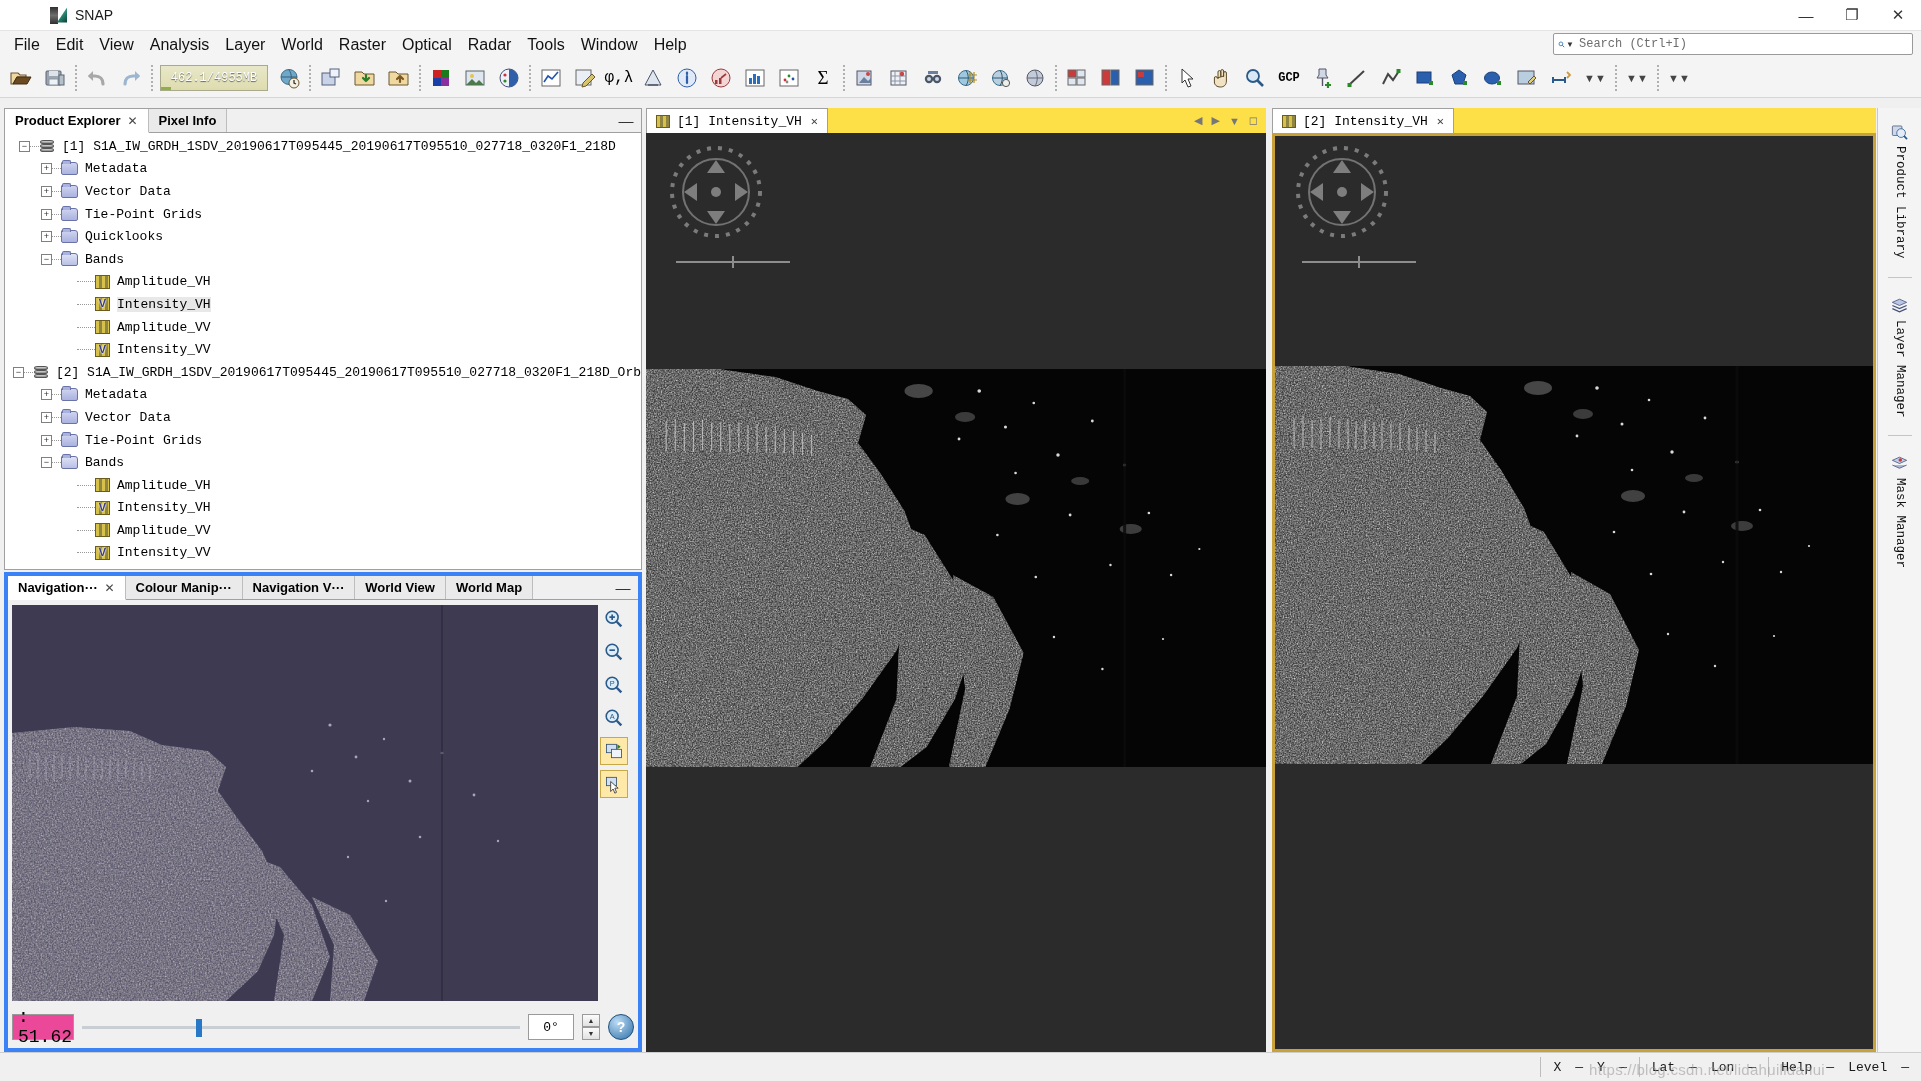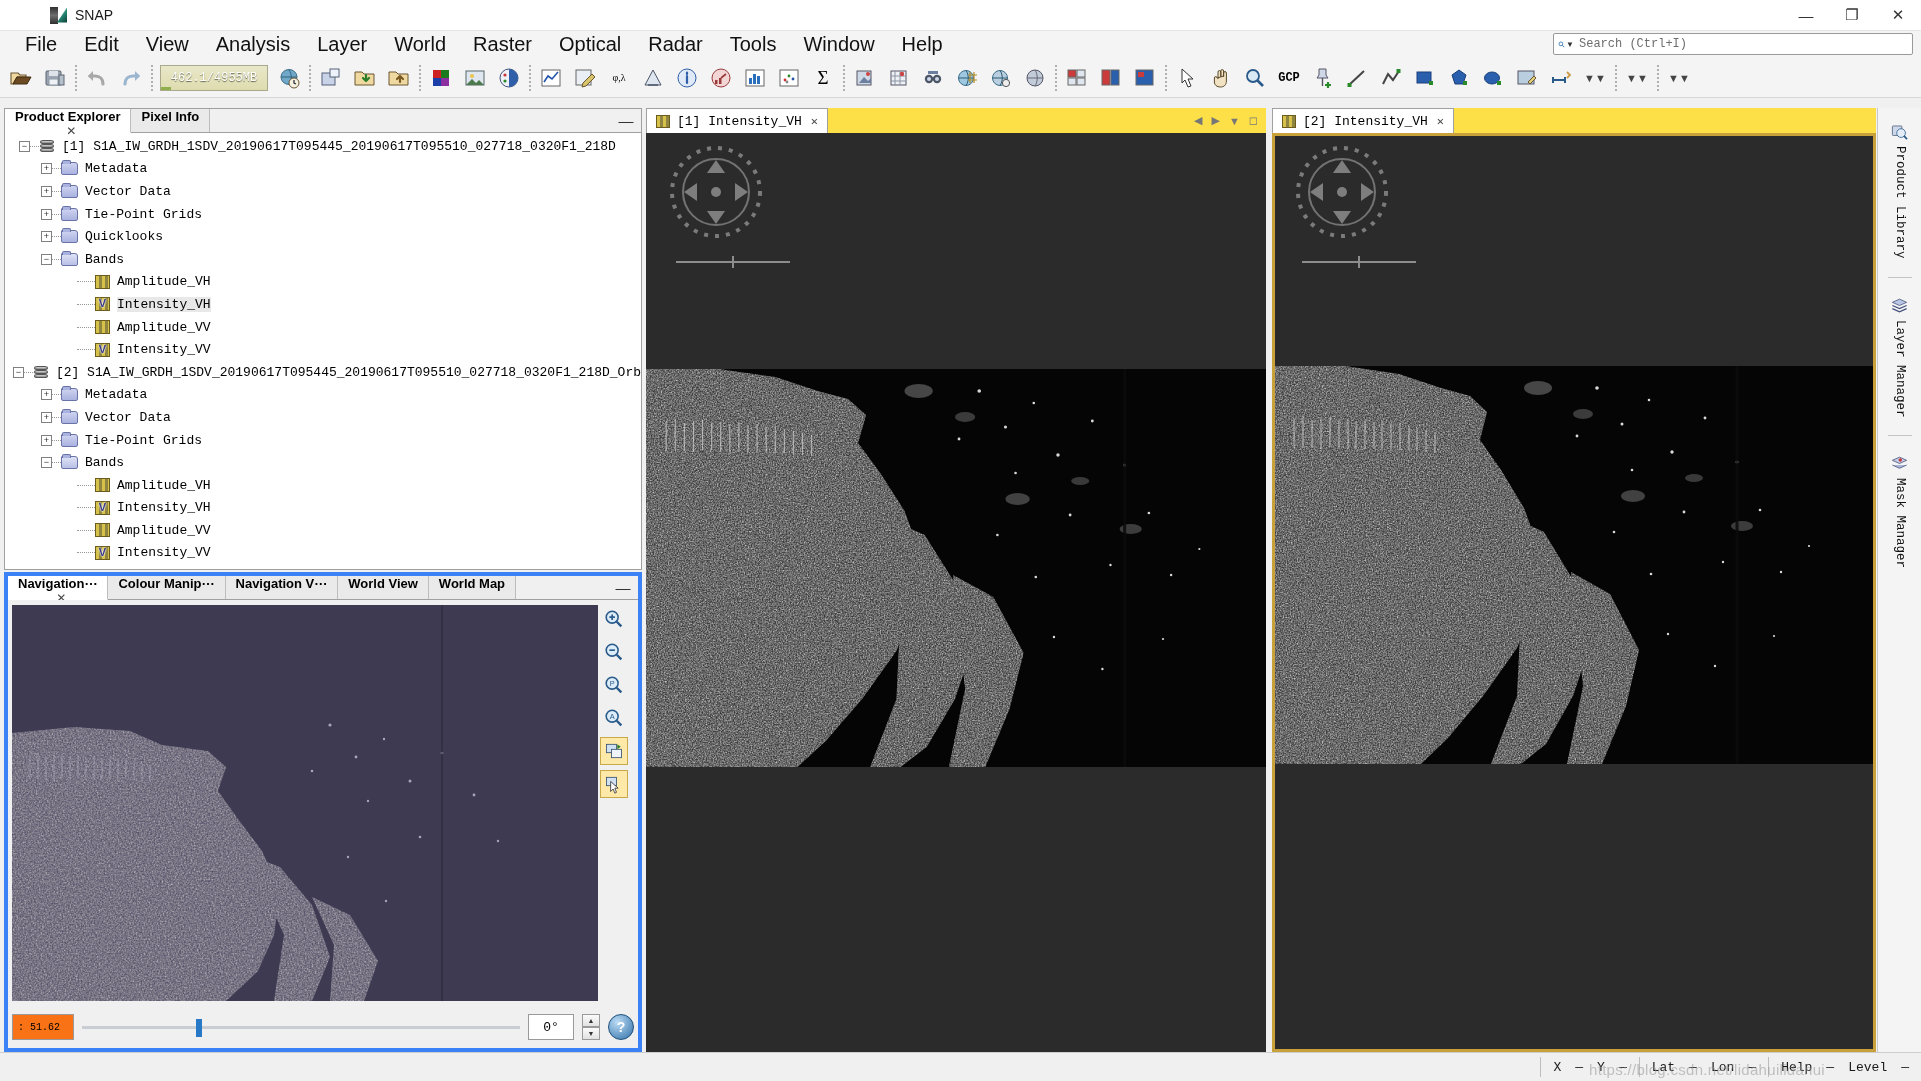--- a/index.html
+++ b/index.html
@@ -38,21 +38,21 @@
     font-size: 15px; color: #333; cursor: default;
   }
 
   
   .menubar {
     position: absolute; left: 0; top: 31px; width: 1921px; height: 27px;
     background: #f4f4f4;
     display: flex; align-items: center; padding-left: 6px;
   }
   .menu-item {
-    padding: 3px 8px; font-size: 20px; color: #111; cursor: default; white-space: nowrap; margin-left: 11px;
+    padding: 3px 8px; font-size: 16px; color: #111; cursor: default; white-space: nowrap;
   }
 
   .search-box {
     position: absolute; right: 8px; top: 33px; width: 360px; height: 22px;
     background: #fff; border: 1px solid #9a9a9a; border-radius: 2px;
     display: flex; align-items: center; padding: 0 4px;
   }
   .search-ico { width: 16px; height: 14px; display:flex; align-items:center; color:#1b64a8; font-size: 12px; }
   .search-ico .caret { font-size: 8px; margin-left: 1px; color:#333; }
   .search-ph { margin-left: 5px; font-size: 12px; color: #6d6d6d; font-family:"Liberation Mono", monospace; }
@@ -83,21 +83,21 @@
 
   
   .pe-panel {
     position: absolute; left: 4px; top: 108px; width: 638px; height: 462px;
     background: #fff; border: 1px solid #a0a0a0;
   }
   .tabrow { height: 24px; background: #f0f0f0; display: flex; align-items: stretch;
     border-bottom: 1px solid #a0a0a0; }
   .tab {
     display: flex; align-items: center; padding: 0 10px; font-size: 13px; font-weight: bold;
-    border-right: 1px solid #bdbdbd; background: #eaeaea; cursor: default; white-space: nowrap; flex-direction: column;
+    border-right: 1px solid #bdbdbd; background: #eaeaea; cursor: default; white-space: nowrap;
   }
   .tab.active { background: #ffffff; border-bottom: 1px solid #fff; margin-bottom: -1px; }
   .tab .tclose { margin-left: 7px; font-size: 12px; font-weight: normal; color: #444; }
   .tabfill { flex: 1; background: #f0f0f0; }
   .tab-min { width: 30px; display:flex; align-items:center; justify-content:center;
     font-size: 15px; color:#333; background:#f0f0f0; }
 
   .tree { padding: 2px 0 0 0; background: #fff; height: calc(100% - 24px); overflow: hidden;
     font-family: "Liberation Mono", monospace; font-size: 13px; }
   .trow { height: 22.6px; display: flex; align-items: center; white-space: nowrap; cursor: default; }
@@ -141,22 +141,22 @@
     display: flex; flex-direction: column; align-items: center; gap: 5px;
   }
   .navbtn { width: 28px; height: 28px; display:flex; align-items:center; justify-content:center;
     cursor: default; }
   .navbtn.pressed { background:#ffe9a8; border:1px solid #c8a94a; }
   .nav-footer {
     position: absolute; left: 4px; right: 4px; bottom: 6px; height: 30px;
     display: flex; align-items: center; gap: 8px;
   }
   .zoomfield {
-    width: 62px; height: 26px; background: #f97316; border: 1px solid #9a9a9a;
-    font-family: "Liberation Mono", monospace; font-size: 10px;
+    width: 62px; height: 26px; background: #ec4899; border: 1px solid #9a9a9a;
+    font-family: "Liberation Mono", monospace; font-size: 18px;
     display: flex; align-items: center; padding-left: 5px;
   }
   .slider { flex: 1; height: 26px; position: relative; }
   .slider .track { position:absolute; left:0; right:0; top: 12px; height: 3px; background:#c9cdd4; }
   .slider .thumb { position:absolute; top: 5px; width: 6px; height: 18px; background:#2878c8; }
   .rotfield { width: 46px; height: 26px; background:#fff; border:1px solid #9a9a9a;
     display:flex; align-items:center; justify-content:center;
     font-family:"Liberation Mono", monospace; font-size: 13px; }
   .spin { width: 18px; height: 26px; display:flex; flex-direction:column; }
   .spin div { flex:1; background: linear-gradient(180deg,#fbfbfb,#e2e2e2); border:1px solid #9a9a9a;
@@ -358,21 +358,21 @@
         <polyline points="5,16 9,10 13,13 19,6" fill="none" stroke="#2255aa" stroke-width="1.6"></polyline>
       </svg>
     </div>
     <div class="tb-btn">
       <svg class="ico" viewBox="0 0 24 24">
         <rect x="3" y="4" width="15" height="15" fill="#eaeef5" stroke="#666"></rect>
         <path d="M10 17l9-9 3 3-9 9-4 1z" fill="#d8c46a" stroke="#6b5632"></path>
       </svg>
     </div>
     <div class="tb-btn">
-      <span style="font-family:Liberation Serif, serif;font-size:10px">φ,λ</span>
+      <span style="font-family:Liberation Mono, monospace;font-size:16px">φ,λ</span>
     </div>
     <div class="tb-btn">
       <svg class="ico" viewBox="0 0 24 24">
         <path d="M4 19L12 4l8 15z" fill="#dfe6f0" stroke="#4a5566"></path>
         <path d="M7 19h10" stroke="#4a5566" stroke-width="1.4"></path>
       </svg>
     </div>
     <div class="tb-btn">
       <svg class="ico" viewBox="0 0 24 24">
         <circle cx="12" cy="12" r="9" fill="#dfe9f7" stroke="#2f5fa8"></circle>

